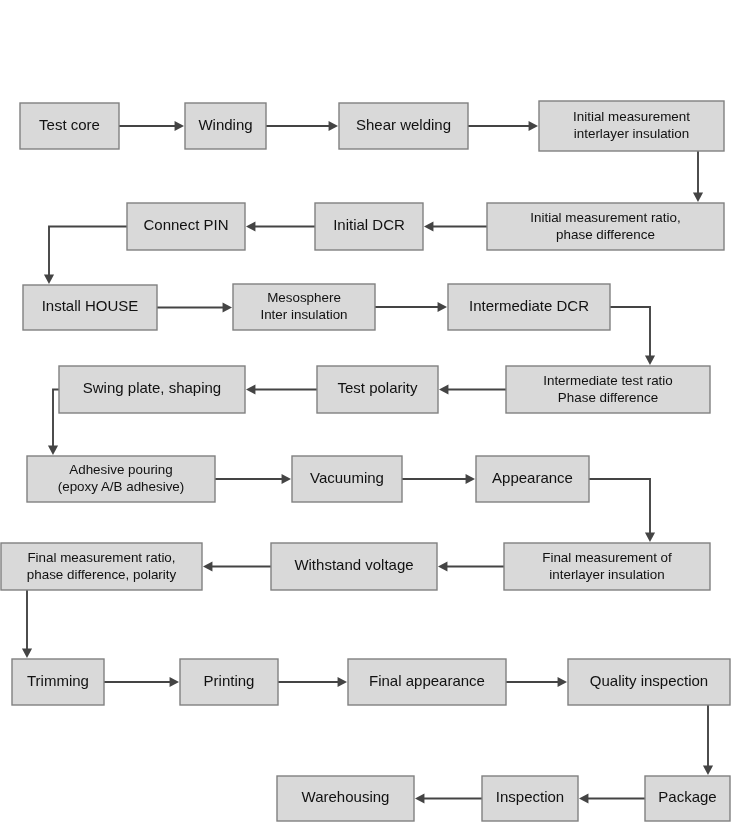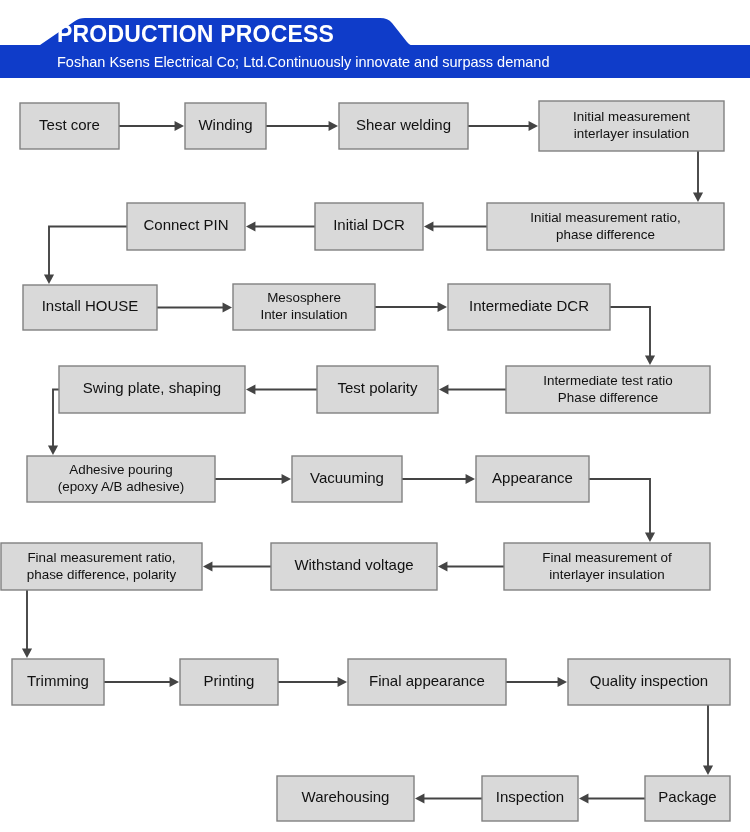--- a/index.html
+++ b/index.html
@@ -75,30 +75,20 @@
   }
   .edge-head {
     fill: #444444;
   }
 </style>
 </head>
 <body>
 
 <div id="stage">
 
-  <div id="header-banner">
-    <svg width="750" height="90" viewBox="0 0 750 90" xmlns="http://www.w3.org/2000/svg">
-
-      <path id="hdr-bar" d="M0,45 L750,45 L750,78 L0,78 Z" fill="#0F3CC9"></path>
-
-      <path id="hdr-plate" d="M40,45 L75,21 Q79,18 85,18 L380,18 Q388,18 392,23 L407,42 Q411,47 418,47 L418,52 L40,52 Z" fill="#0F3CC9"></path>
-      <text class="hdr-title" x="57" y="42">PRODUCTION PROCESS</text>
-      <text class="hdr-sub" x="57" y="67">Foshan Ksens Electrical Co; Ltd.Continuously innovate and surpass demand</text>
-    </svg>
-  </div>
 
   <svg id="flow" viewBox="0 0 750 832" xmlns="http://www.w3.org/2000/svg">
     <g id="edges-layer">
         <g>
           <polyline points="119,126 176,126" class="edge" stroke="#444444"></polyline>
           <polygon points="184,126 174.575,120.93 174.575,131.07" class="edge-head" fill="#444444"></polygon>
         </g>
         <g>
           <polyline points="266,126 330,126" class="edge" stroke="#444444"></polyline>
           <polygon points="338,126 328.575,120.93 328.575,131.07" class="edge-head" fill="#444444"></polygon>

